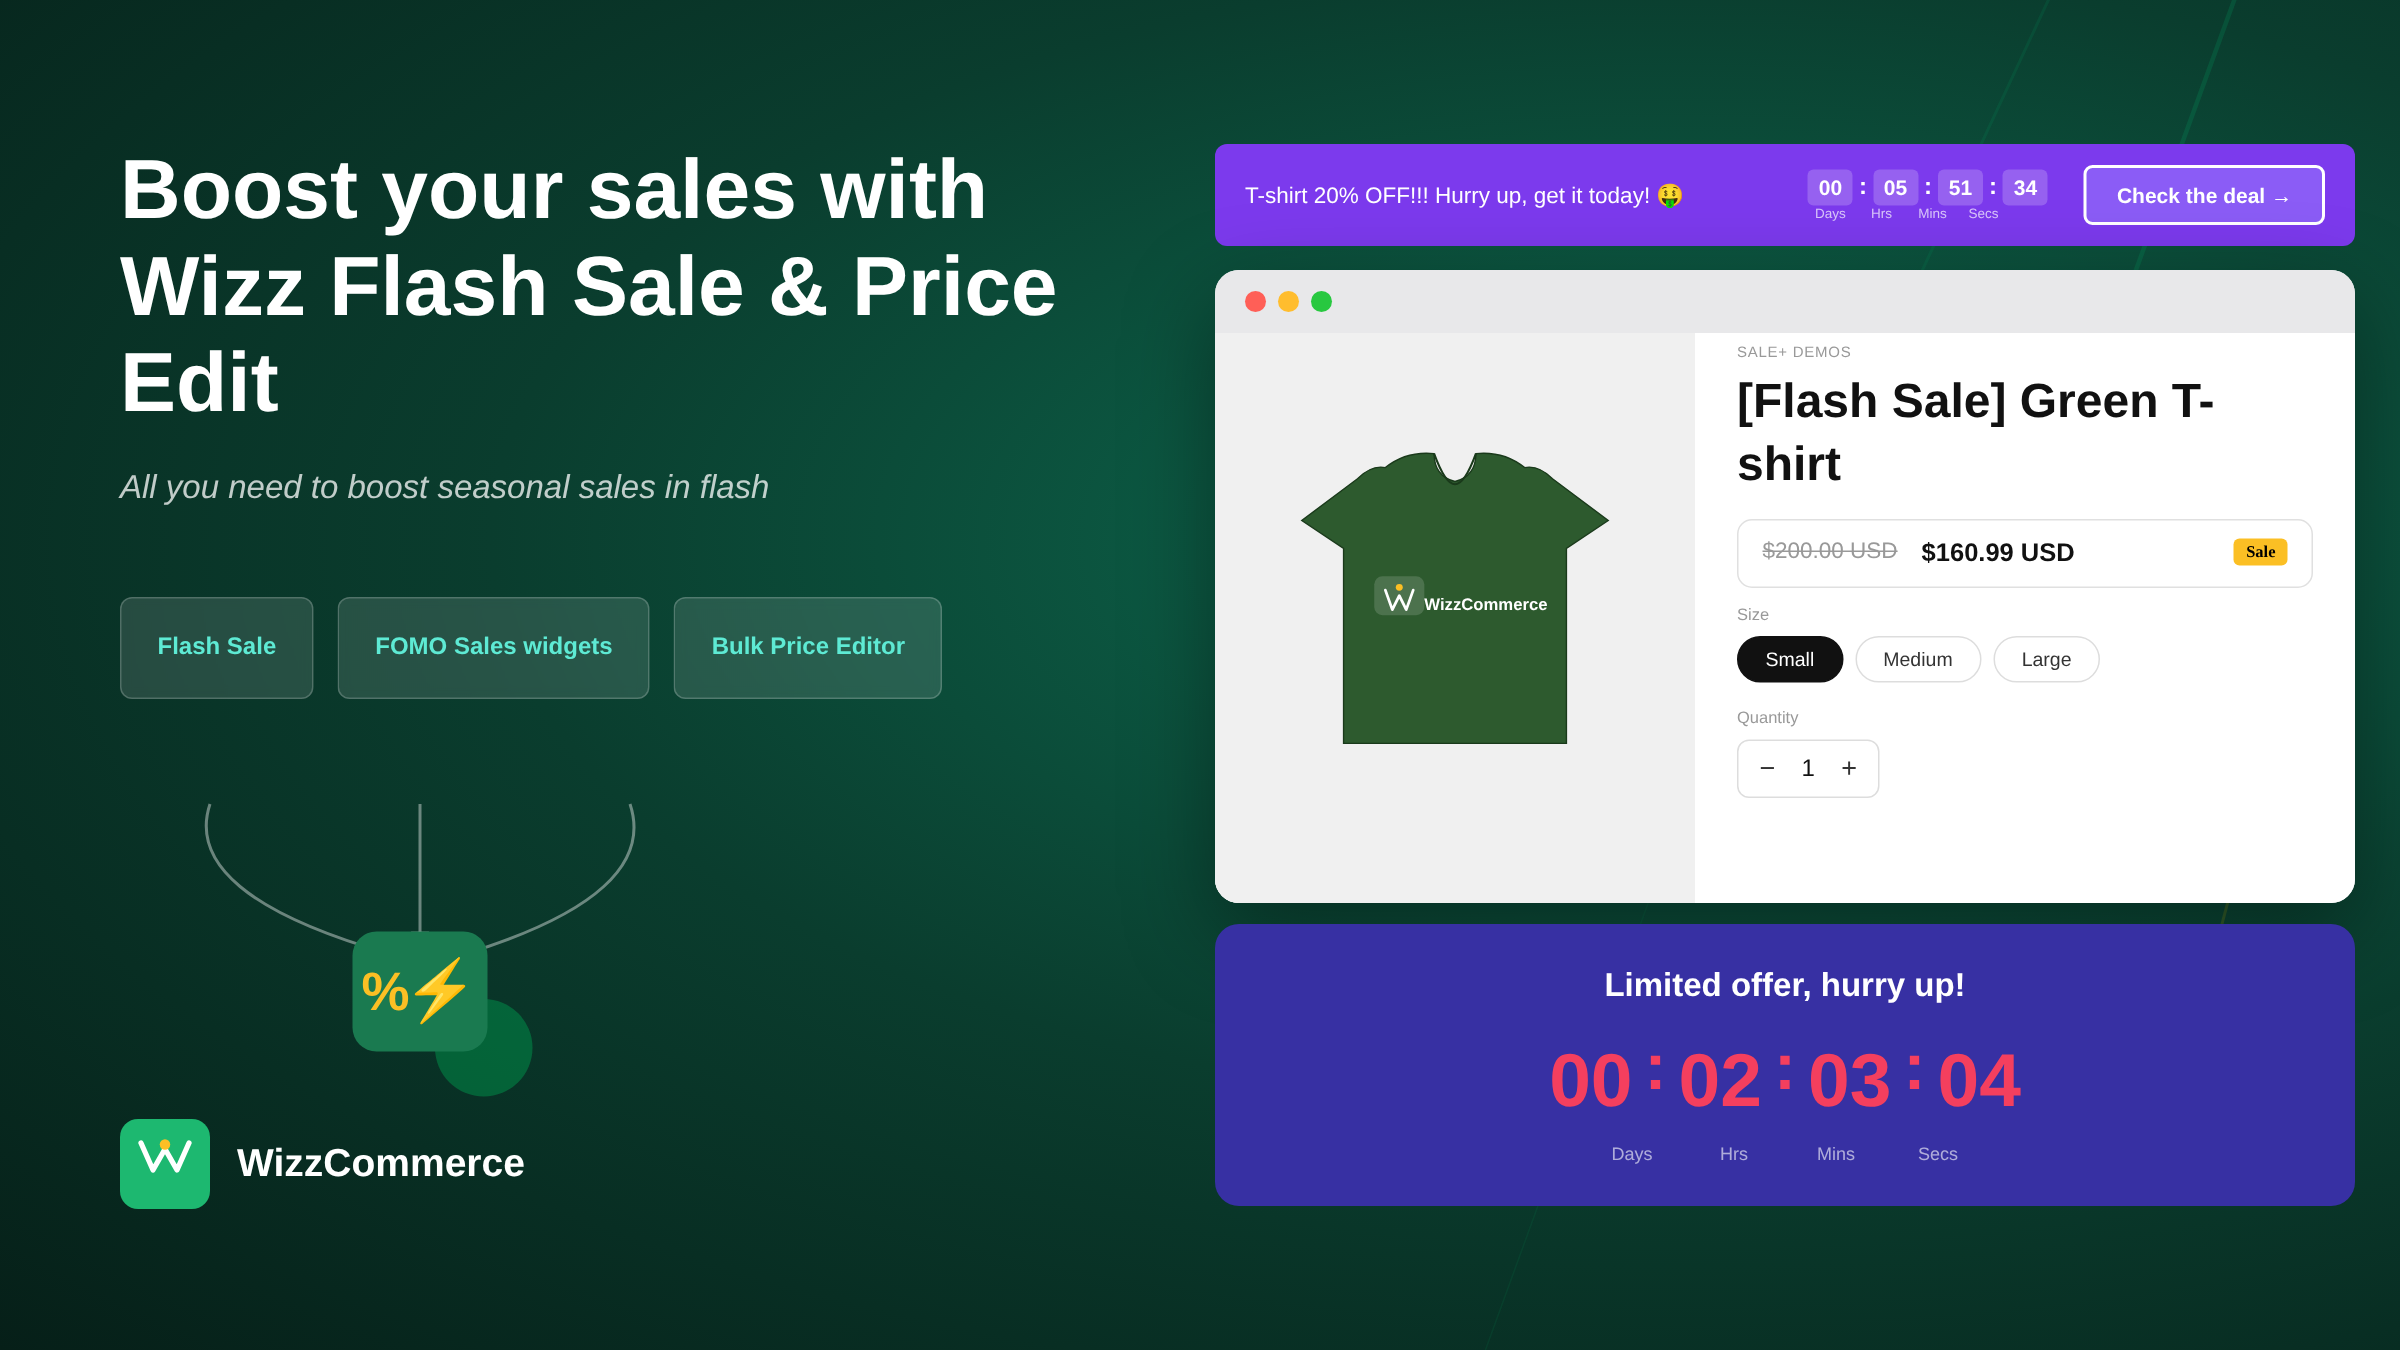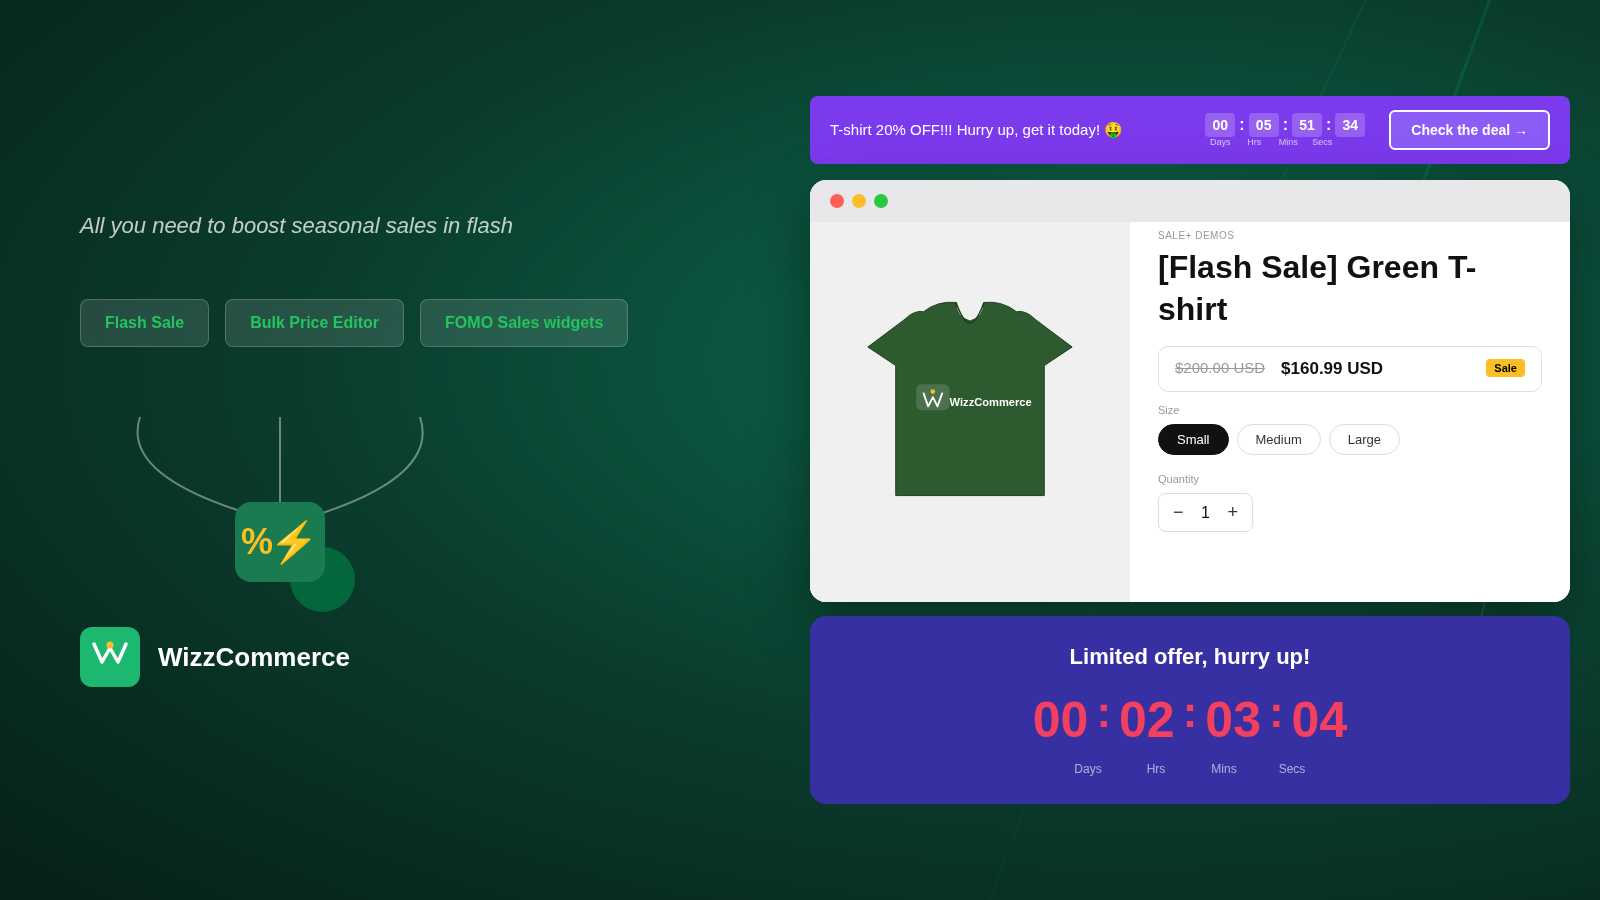--- a/index.html
+++ b/index.html
@@ -98,22 +98,22 @@
     .feature-buttons {
       display: flex;
       gap: 16px;
       margin-bottom: 50px;
     }
 
     .feature-btn {
       background: rgba(255,255,255,0.12);
       border: 1px solid rgba(255,255,255,0.2);
       border-radius: 8px;
-      padding: 14px 24px;
-      color: #22c55e;
+      padding: 24px 24px;
+      color: #5eead4;
       font-size: 16px;
       font-weight: 600;
       white-space: nowrap;
       backdrop-filter: blur(4px);
     }
 
     
     .flow-diagram {
       position: relative;
       width: 420px;
@@ -360,20 +360,21 @@
     }
 
     .sale-badge {
       background: #fbbf24;
       color: #000;
       font-size: 11px;
       font-weight: 700;
       padding: 3px 8px;
       border-radius: 4px;
       margin-left: auto;
+      font-family: Liberation Serif, serif;
     }
 
     .size-label {
       font-size: 11px;
       color: #999;
       margin-bottom: 8px;
     }
 
     .size-buttons {
       display: flex;
@@ -500,32 +501,36 @@
 <body>
 
 <div class="bg">
   <div class="bg-lines"></div>
   <div class="bg-line2"></div>
   <div class="bg-line3"></div>
 </div>
 
 <div class="left-panel">
 
+  <h1 class="main-heading">
+    <span>Boost your sales with</span><br>
+    <span>Wizz Flash Sale &amp; Price Edit</span>
+  </h1>
 
   <p class="sub-heading">All you need to boost seasonal sales in flash</p>
 
   <div class="feature-buttons">
     <div class="feature-btn">
       <span>Flash Sale</span>
     </div>
     <div class="feature-btn">
+      <span>FOMO Sales widgets</span>
+    </div>
+    <div class="feature-btn">
       <span>Bulk Price Editor</span>
-    </div>
-    <div class="feature-btn">
-      <span>FOMO Sales widgets</span>
     </div>
   </div>
 
   <div class="flow-diagram" style="position:relative; width:400px; height:180px; margin-bottom: 30px;">
     <svg class="flow-svg" viewBox="0 0 400 180">
 
       <path d="M 60 20 Q 40 80 180 120" stroke="rgba(255,255,255,0.4)" stroke-width="2" fill="none" stroke-dasharray="0"></path>
       <polygon points="176,112 184,126 190,112" fill="rgba(255,255,255,0.4)"></polygon>
 
       <path d="M 340 20 Q 360 80 230 120" stroke="rgba(255,255,255,0.4)" stroke-width="2" fill="none"></path>

